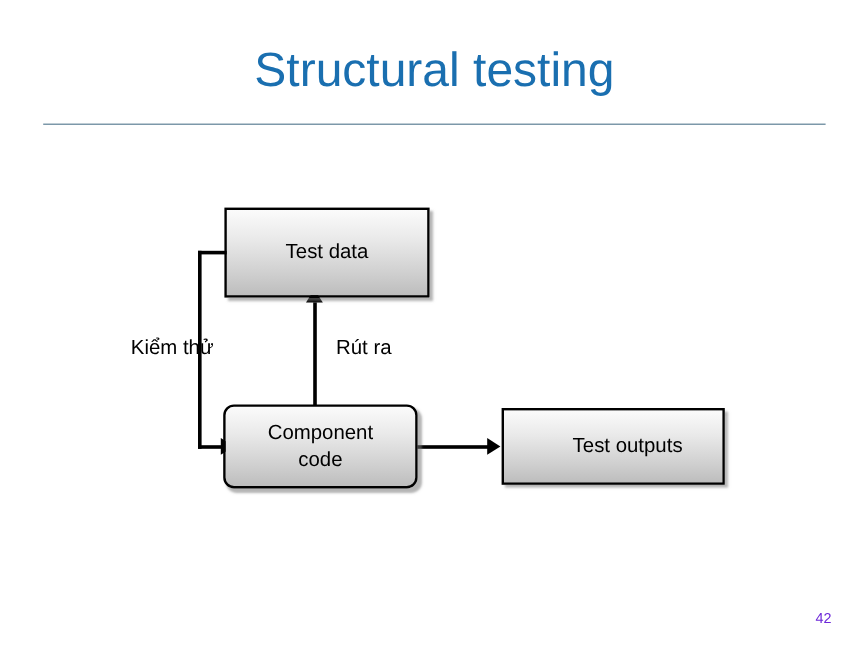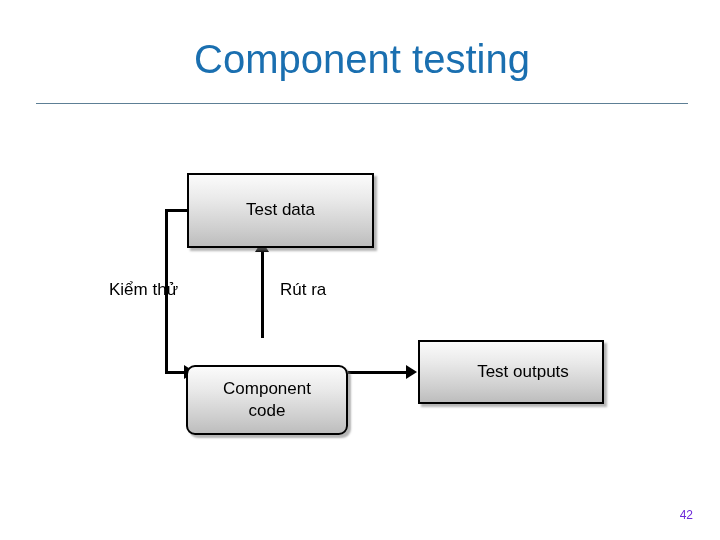--- a/index.html
+++ b/index.html
@@ -51,27 +51,26 @@
     display: flex;
     align-items: center;
     justify-content: center;
     text-align: center;
     color: #000000;
     font-size: 17px;
     line-height: 1.3;
   }
   .node-rounded {
     border-radius: 9px;
-    margin-top: 28px;
   }
 
   #node-test-data {
     left: 187px;
     top: 173px;
-    width: 187px;
+    width: 171px;
     height: 75px;
   }
   #node-component-code {
     left: 186px;
     top: 337px;
     width: 162px;
     height: 70px;
   }
   #node-test-outputs {
     left: 418px;
@@ -139,21 +138,21 @@
     bottom: 18px;
     font-size: 12px;
     color: #6d28d9;
   }
 </style>
 </head>
 <body>
 
 <div id="slide">
 
-  <div class="slide-title">Component testing</div>
+  <div class="slide-title">Structural testing</div>
   <div class="title-rule"></div>
 
   <div id="diagram">
 
     <div class="conn" id="conn-a-h1"></div>
     <div class="conn" id="conn-a-v"></div>
     <div class="conn" id="conn-a-h2"></div>
     <div class="conn" id="conn-a-head"></div>
 
     <div class="conn" id="conn-b-v"></div>

